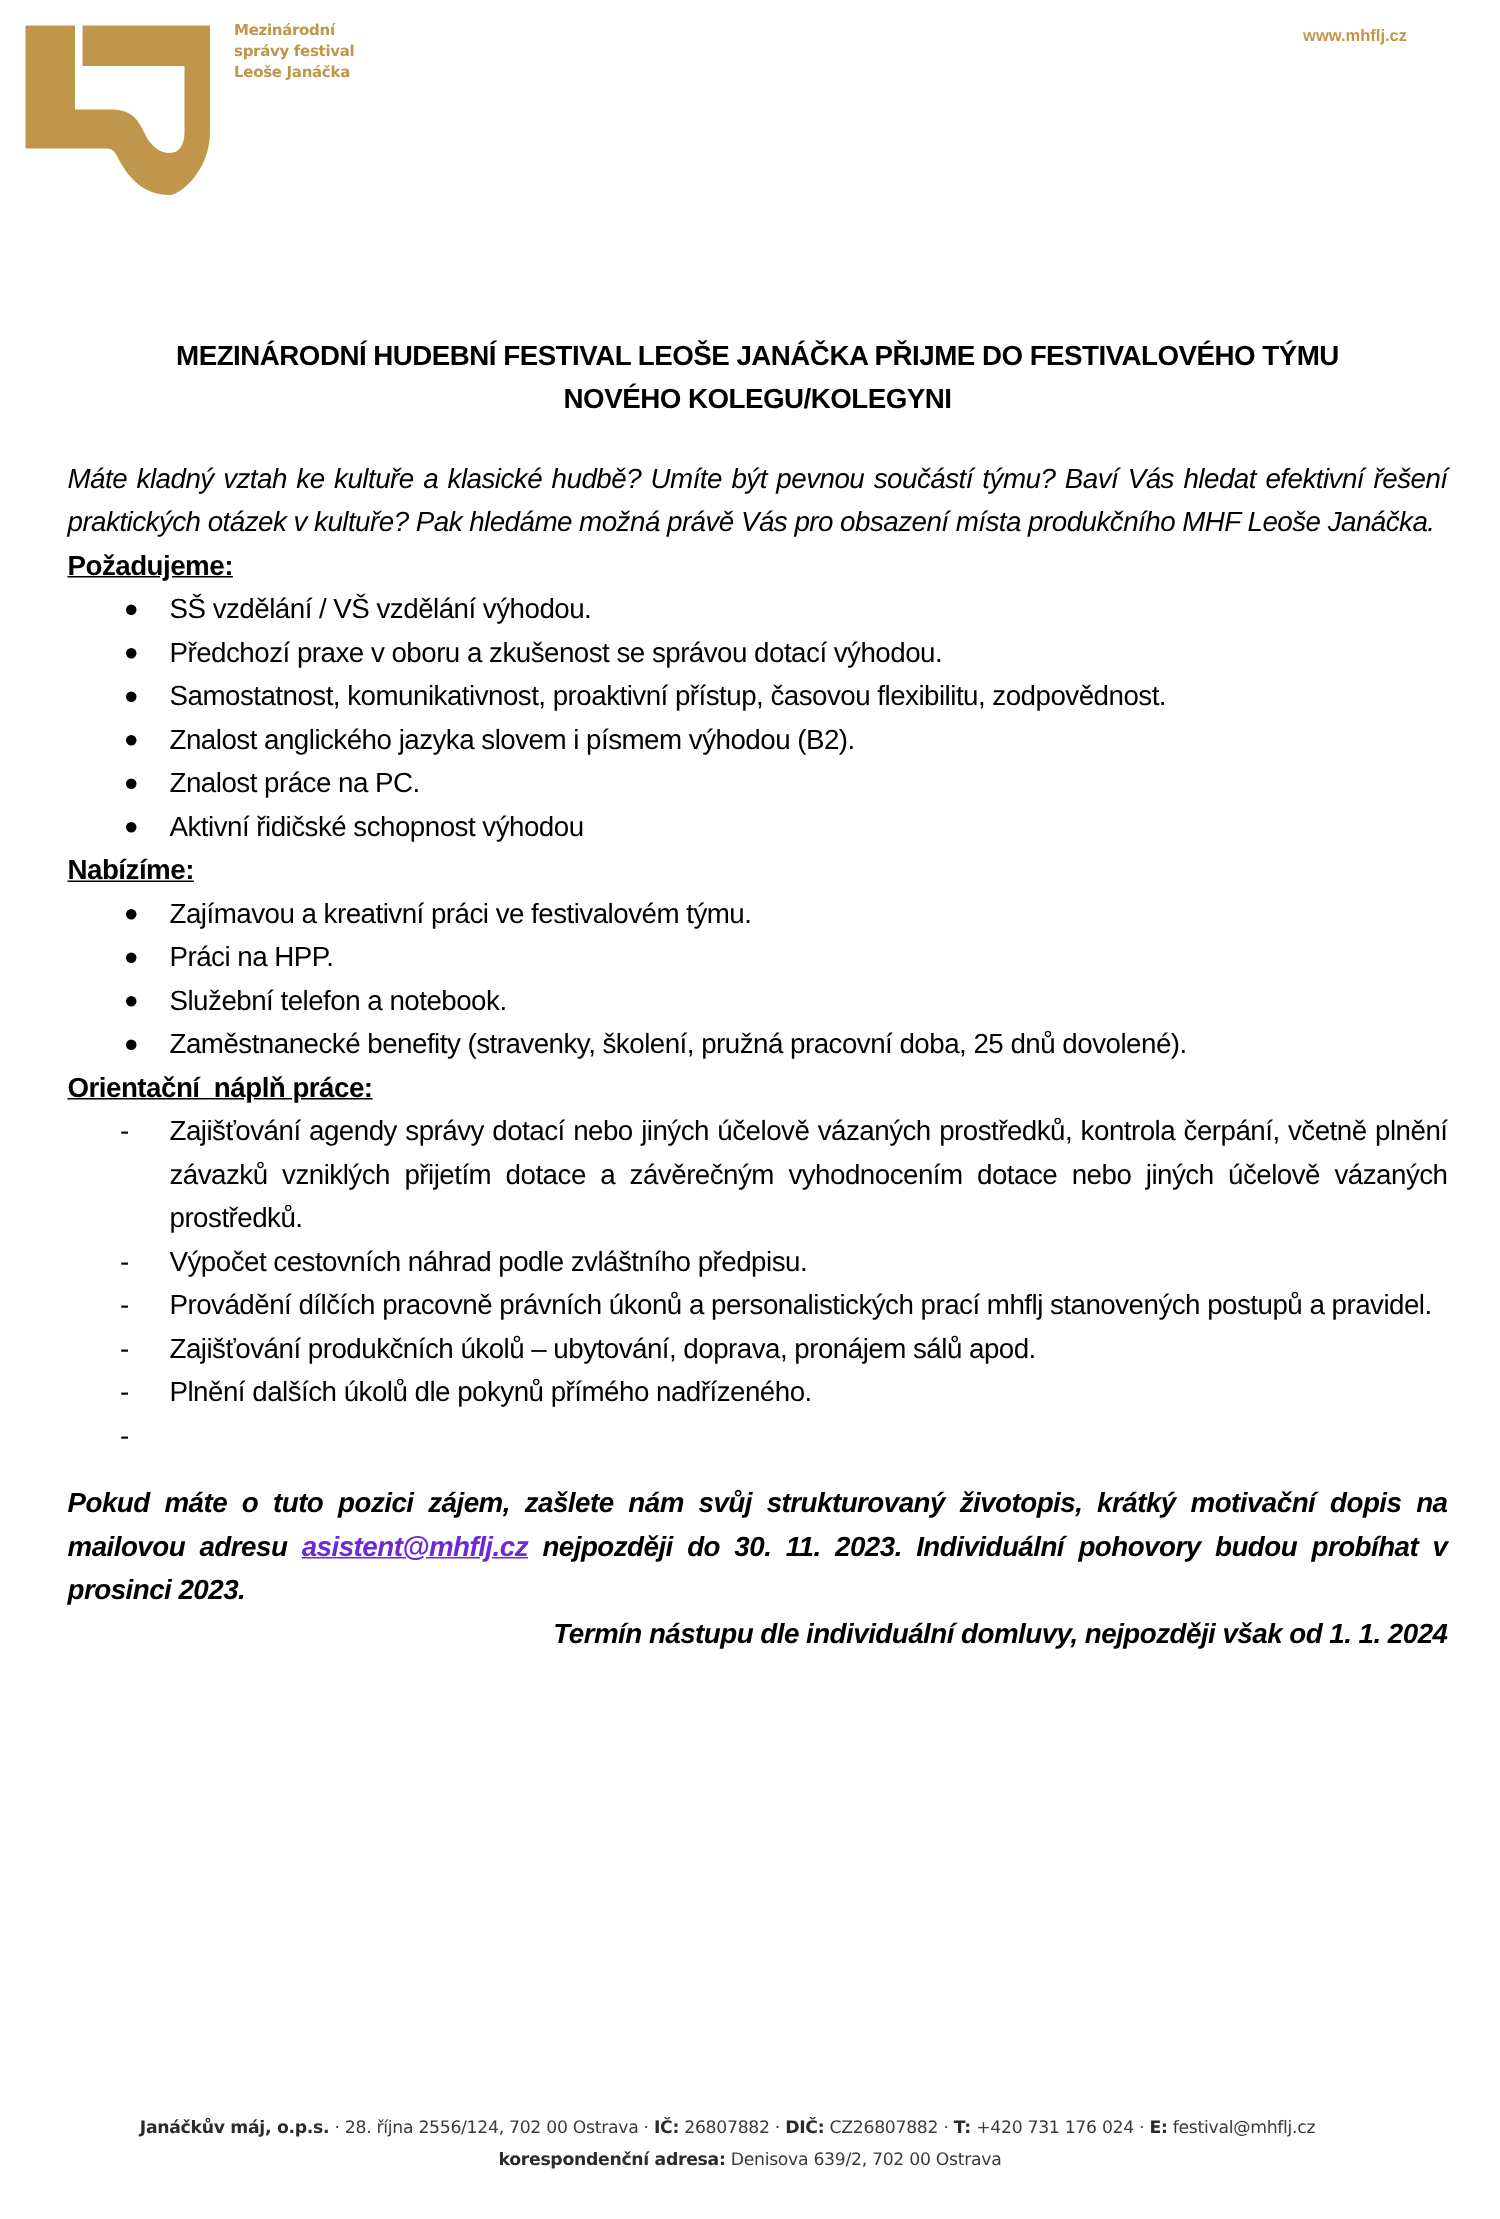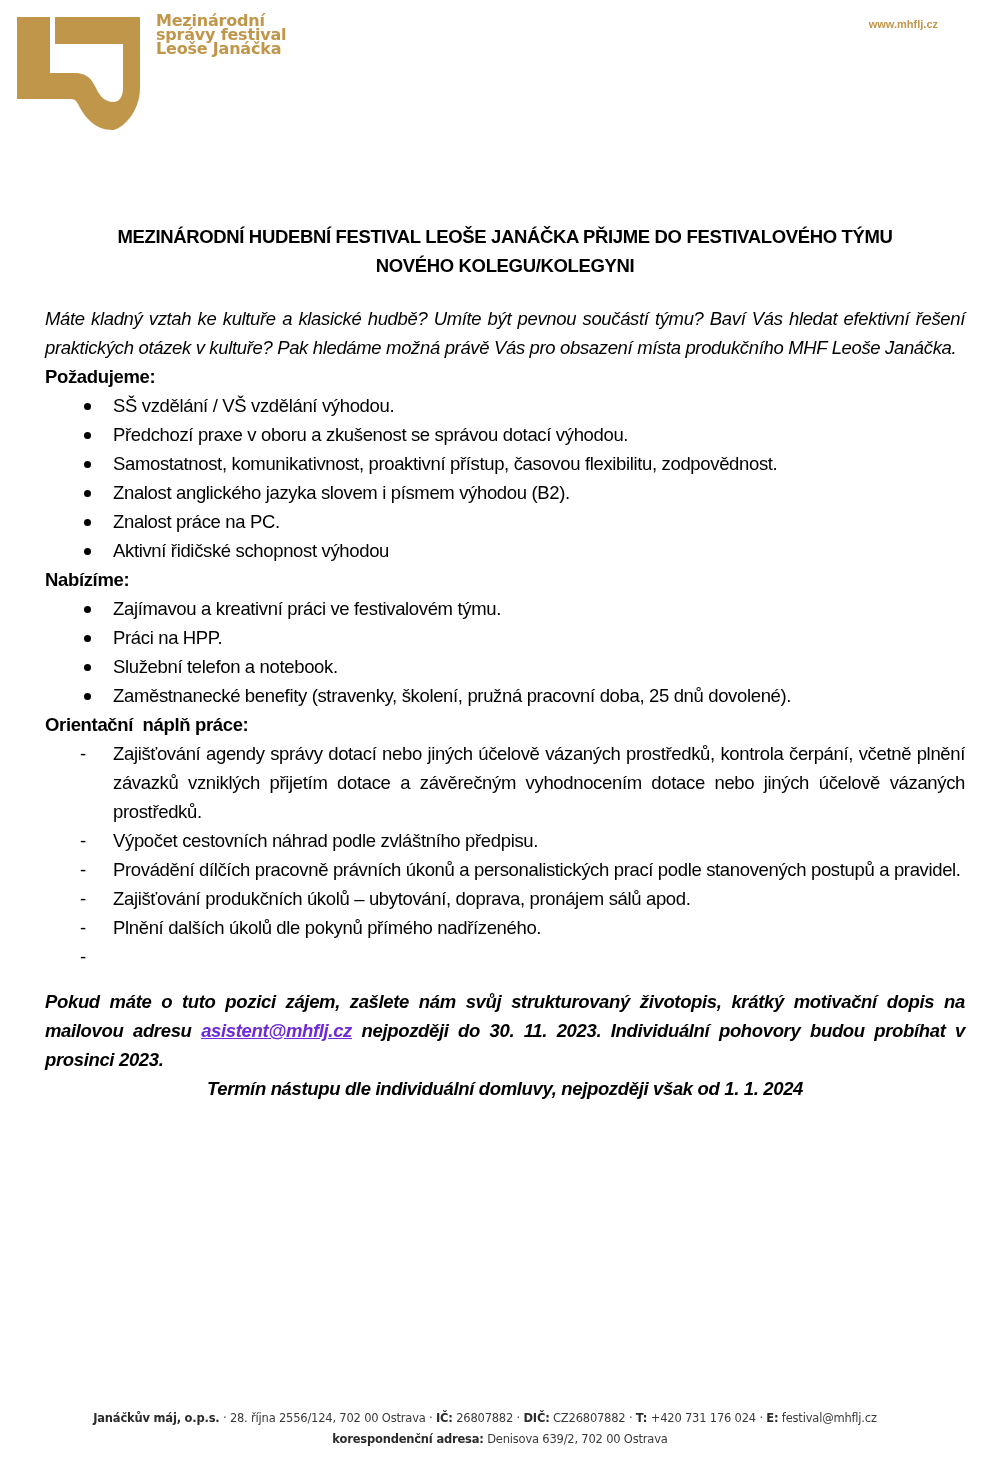--- a/index.html
+++ b/index.html
@@ -4,40 +4,40 @@
 <style>
   html, body { margin: 0; padding: 0; background: #ffffff; }
   body {
     width: 1000px; height: 1479px; position: relative; overflow: hidden;
     font-family: "Liberation Sans", sans-serif; color: #000;
   }
   .logo { position: absolute; left: 16px; top: 16px; width: 126px; height: 116px; }
   .logo-text {
     position: absolute; left: 156px; top: 14px;
     font-family: "DejaVu Sans", sans-serif; font-weight: bold;
-    font-size: 16px; line-height: 14px; color: #c0964a; letter-spacing: -0.2px;
+    font-size: 10px; line-height: 14px; color: #c0964a; letter-spacing: -0.2px;
   }
   .logo-text div { white-space: nowrap; }
   .web {
     position: absolute; right: 62px; top: 18px;
     font-family: "Liberation Sans", sans-serif; font-weight: bold;
     font-size: 11px; color: #c0964a;
   }
   .doc {
     position: absolute; left: 45px; top: 222px; width: 920px;
     font-family: "Liberation Sans Narrow", "Liberation Sans", sans-serif;
     font-size: 18.5px; line-height: 29px; letter-spacing: -0.35px;
   }
   .title {
     text-align: center; font-weight: bold; font-size: 18.5px; line-height: 29px;
     margin: 0 0 24px 0;
   }
   .title div { white-space: nowrap; }
   p { margin: 0; text-align: justify; font-style: italic; }
-  .head { font-weight: bold; margin: 0; }
+  .head { font-weight: bold; text-decoration: underline; margin: 0; }
   ul.bul { list-style: none; margin: 0; padding: 0; }
   ul.bul li { position: relative; padding-left: 68px; }
   ul.bul li .mark {
     position: absolute; left: 39px; top: 12px; width: 7px; height: 7px;
     background: #000; border-radius: 50%;
   }
   ul.dash { list-style: none; margin: 0; padding: 0; }
   ul.dash li { position: relative; padding-left: 68px; text-align: justify; }
   ul.dash li .mark {
     position: absolute; left: 35px; top: 0;
@@ -91,29 +91,29 @@
     <li><span class="mark"></span><span>Zajímavou a kreativní práci ve festivalovém týmu.</span></li>
     <li><span class="mark"></span><span>Práci na HPP.</span></li>
     <li><span class="mark"></span><span>Služební telefon a notebook.</span></li>
     <li><span class="mark"></span><span>Zaměstnanecké benefity (stravenky, školení, pružná pracovní doba, 25 dnů dovolené).</span></li>
   </ul>
 
   <div class="head" style="white-space:pre;">Orientační  náplň práce:</div>
   <ul class="dash">
     <li><span class="mark">-</span><span>Zajišťování agendy správy dotací nebo jiných účelově vázaných prostředků, kontrola čerpání, včetně plnění závazků vzniklých přijetím dotace a závěrečným vyhodnocením dotace nebo jiných účelově vázaných prostředků.</span></li>
     <li><span class="mark">-</span><span>Výpočet cestovních náhrad podle zvláštního předpisu.</span></li>
-    <li><span class="mark">-</span><span>Provádění dílčích pracovně právních úkonů a personalistických prací podle stanovených postupů a pravidel.</span></li>
+    <li><span class="mark">-</span><span>Provádění dílčích pracovně právních úkonů a personalistických prací mhflj stanovených postupů a pravidel.</span></li>
     <li><span class="mark">-</span><span>Zajišťování produkčních úkolů – ubytování, doprava, pronájem sálů apod.</span></li>
     <li><span class="mark">-</span><span>Plnění dalších úkolů dle pokynů přímého nadřízeného.</span></li>
     <li style="height:29px;"><span class="mark">-</span><span></span></li>
   </ul>
 
   <div class="closing">
     <p><span>Pokud máte o tuto pozici zájem, zašlete nám svůj strukturovaný životopis, krátký motivační dopis na mailovou adresu </span><a>asistent@mhflj.cz</a><span> nejpozději do 30. 11. 2023. Individuální pohovory budou probíhat v prosinci 2023.</span></p>
-    <p style="text-align:center;">Termín nástupu dle individuální domluvy, nejpozději však od 1. 1. 2024</p>
+    <p style="text-align:right;">Termín nástupu dle individuální domluvy, nejpozději však od 1. 1. 2024</p>
   </div>
 </div>
 
 <div class="footer">
   <div class="line1">
     <b>Janáčkův máj, o.p.s.</b><span style="white-space:pre;"> · </span><span>28. října 2556/124, 702 00 Ostrava</span><span style="white-space:pre;"> · </span><b>IČ:</b> <span>26807882</span><span style="white-space:pre;"> · </span><b>DIČ:</b> <span>CZ26807882</span><span style="white-space:pre;"> · </span><b>T:</b> <span>+420 731 176 024</span><span style="white-space:pre;"> · </span><b>E:</b> <span>festival@mhflj.cz</span>
   </div>
   <div>
     <b>korespondenční adresa:</b> <span>Denisova 639/2, 702 00 Ostrava</span>
   </div>

